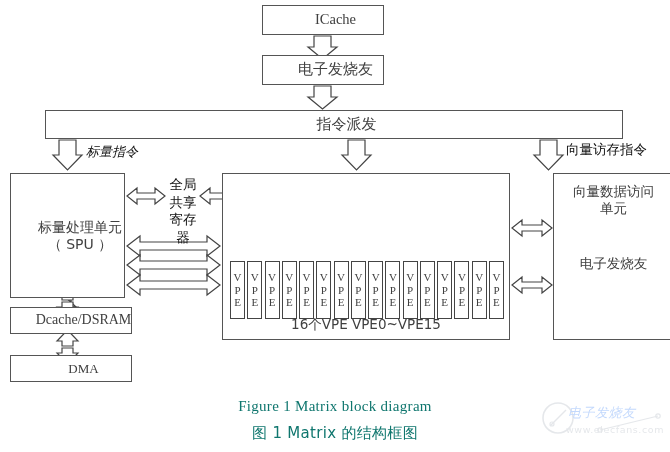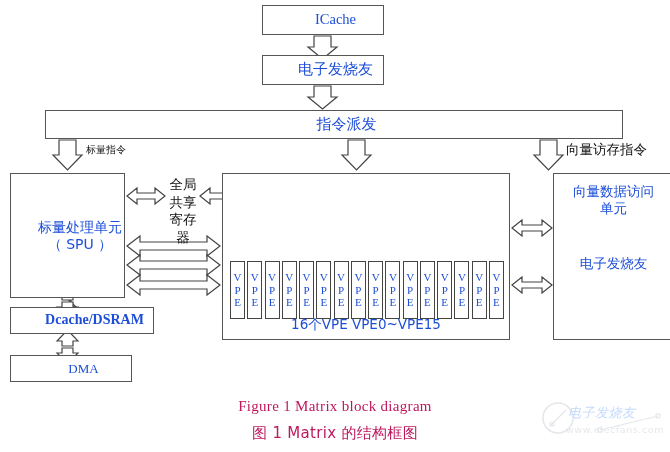--- a/index.html
+++ b/index.html
@@ -21,21 +21,21 @@
   .box {
     position: absolute;
     border: 1.3px solid #555;
     background: #ffffff;
     box-sizing: border-box;
     display: flex;
     align-items: center;
     justify-content: center;
     text-align: center;
     line-height: 1.18;
-    color: #1d4ed8;
+    color: #404040;
     padding-left: 25px;
   }
   .lbl {
     position: absolute;
     white-space: nowrap;
     color: #111;
   }
   .cn { font-family: "DejaVu Sans", "Liberation Sans", sans-serif; }
   svg.layer {
     position: absolute;
@@ -46,21 +46,21 @@
   }
   .arrow { fill: #ffffff; stroke: #444; stroke-width: 1.2; }
 
   
   #icache-box   { left: 262px; top: 5px;   width: 122px; height: 30px; font-size: 14.5px; }
   #fetch-box    { left: 262px; top: 55px;  width: 122px; height: 30px; font-size: 15px; }
   #dispatch-box { left: 45px;  top: 110px; width: 578px; height: 29px; font-size: 15px; }
 
   
   #spu-box      { left: 10px;  top: 173px; width: 115px; height: 125px; font-size: 14px; flex-direction: column; }
-  #dcache-box   { left: 10px;  top: 307px; width: 144px; height: 27px; font-size: 14px; font-weight: bold; }
+  #dcache-box   { left: 10px;  top: 307px; width: 122px; height: 27px; font-size: 14px; }
   #dma-box      { left: 10px;  top: 355px; width: 122px; height: 27px; font-size: 13px; }
 
   
   #vpu-box      { left: 222px; top: 173px; width: 288px; height: 167px; display: block; }
   #vpu-head {
     position: absolute; left: 0; top: 8px; width: 100%;
     text-align: center; font-size: 14px; line-height: 1.25;
   }
   #vpe-row {
     position: absolute; left: 7px; top: 87px;
@@ -93,29 +93,29 @@
     position: absolute; left: 0; top: 82px; width: 100%;
     text-align: center; font-size: 13.5px;
   }
 
   
   #gsr-label {
     left: 168px; top: 176px; width: 30px;
     text-align: center; font-size: 13.5px; line-height: 1.3;
     white-space: normal;
   }
-  #scalar-instr-label { left: 86px;  top: 143px; font-size: 10px; }
+  #scalar-instr-label { left: 86px;  top: 143px; font-size: 13px; font-style: italic; }
   #vector-instr-label { left: 566px; top: 141px; font-size: 13.5px; }
 
   
   .caption {
     position: absolute;
     width: 670px; left: 0;
     text-align: center;
-    color: #be185d;
+    color: #0f766e;
   }
   #caption-en { top: 398px; font-size: 15px; letter-spacing: .3px; }
   #caption-cn { top: 424px; font-size: 15px; letter-spacing: .3px; }
 
   
   #watermark {
     position: absolute;
     left: 540px; top: 396px;
     width: 128px; height: 54px;
     opacity: .30;

